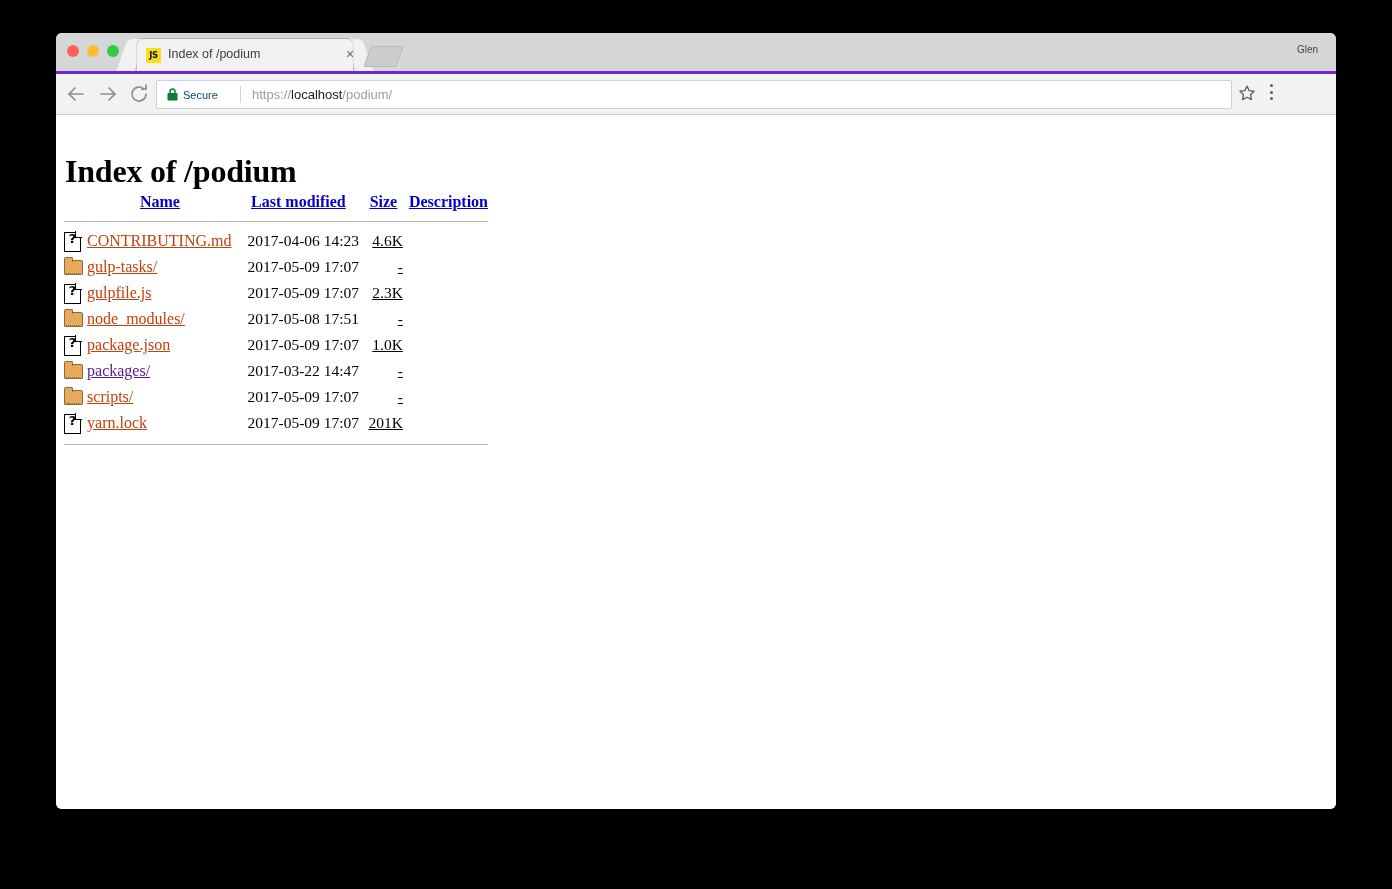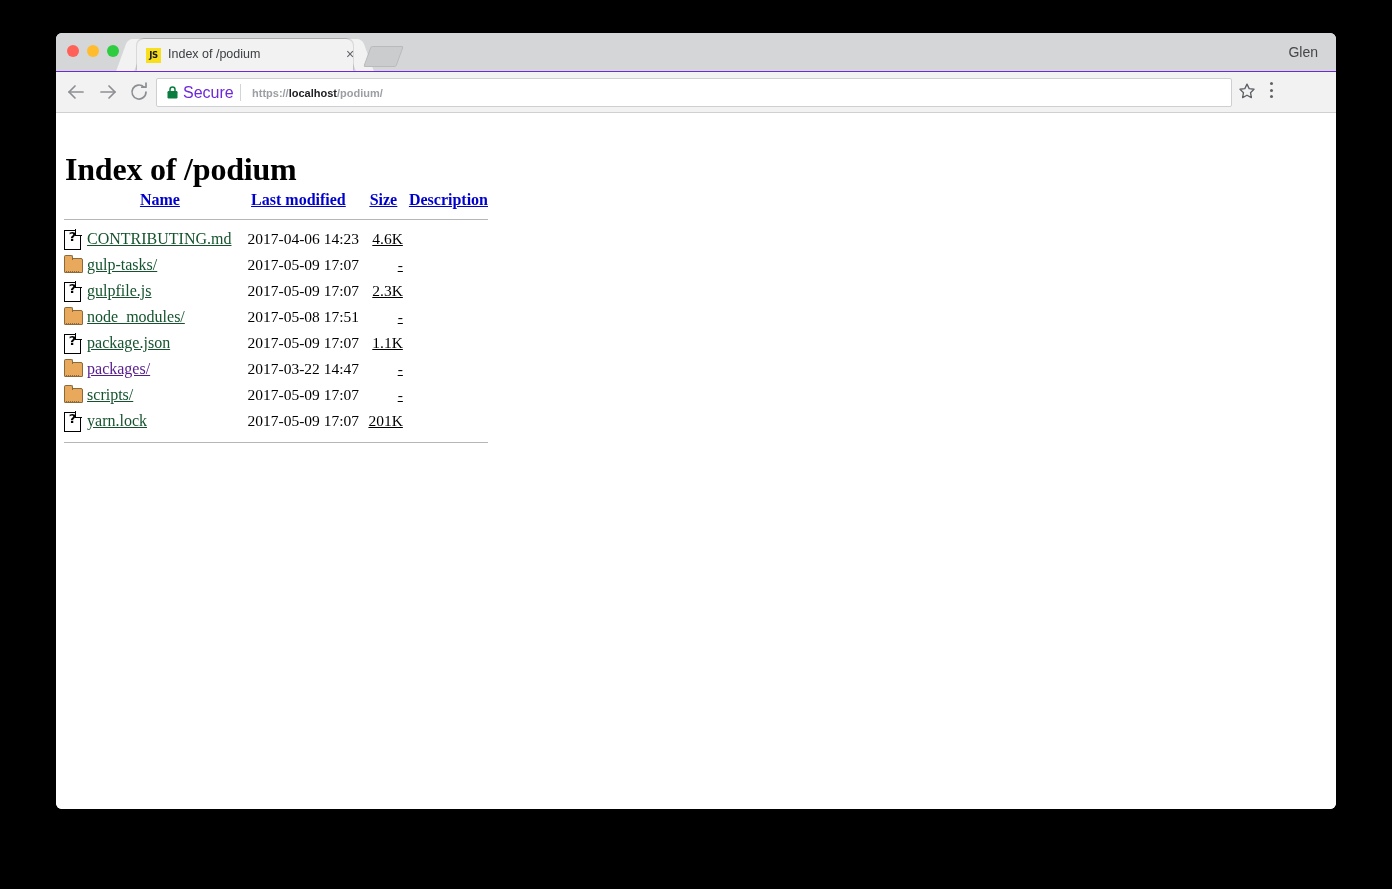--- a/index.html
+++ b/index.html
@@ -19,21 +19,21 @@
     border-radius: 6px;
     overflow: hidden;
     box-shadow: 0 0 0 1px rgba(0,0,0,0.25);
   }
 
   
   #tab-strip {
     position: relative;
     height: 38px;
     background: #d5d6d8;
-    border-bottom: 1px solid #6d28d9;
+    border-bottom: 3px solid #6d28d9;
   }
   #traffic-lights {
     position: absolute;
     left: 11px; top: 12px;
     display: flex; gap: 8px;
   }
   .light { width: 12px; height: 12px; border-radius: 50%; }
   .light.red    { background: #ff6159; }
   .light.amber  { background: #ffbd2e; }
   .light.green  { background: #2ecc41; }
@@ -80,21 +80,21 @@
   #new-tab-button {
     position: absolute; left: 311px; top: 13px;
     width: 31px; height: 19px;
     background: #cbcccd;
     border: 1px solid #b9babc;
     transform: skewX(-20deg);
     border-radius: 2px;
   }
   #profile-name {
     position: absolute; right: 18px; top: 11px;
-    font-size: 14px;
+    font-size: 10px;
     color: #444649;
   }
 
   
   #toolbar {
     position: relative;
     height: 40px;
     background: #f2f2f3;
     border-bottom: 1px solid #cfd0d2;
   }
@@ -115,32 +115,32 @@
     background: #ffffff;
     border: 1px solid #cdcfd1;
     border-radius: 2px;
   }
   #lock-icon {
     position: absolute; left: 10px; top: 7px;
     width: 11px; height: 13px;
   }
   #secure-label {
     position: absolute; left: 26px; top: 6px;
-    font-size: 16px; color: #6d28d9;
+    font-size: 11px; color: #0c4a6e;
     line-height: 16px;
   }
   #omnibox-divider {
     position: absolute; left: 83px; top: 5px;
     width: 1px; height: 17px;
     background: #d2d4d6;
   }
   #url-text {
     position: absolute; left: 95px; top: 6px;
-    font-size: 11px; color: #9b9fa3;
-    line-height: 16px; white-space: nowrap; font-weight: bold;
+    font-size: 13px; color: #9b9fa3;
+    line-height: 16px; white-space: nowrap;
   }
   #url-text .host { color: #202124; }
 
   #star-icon {
     position: absolute; left: 1182px; top: 10px;
     width: 18px; height: 18px;
   }
   #menu-icon {
     position: absolute; left: 1214px; top: 10px;
     width: 4px; height: 18px;
@@ -205,21 +205,21 @@
     height: 0;
     border: none;
     border-top: 1px solid #b6b6b6;
     margin: 4px 0 6px 0;
   }
   .rule-bottom { margin: 8px 0 0 0; }
 
   .listing-row td { height: 26px; }
 
   .entry-link {
-    color: #14532d;
+    color: #c2410c;
     text-decoration: underline;
   }
   .entry-link.visited { color: #551a8b; }
 
   .size-cell, .date-cell { font-size: 15.5px; }
 
   
   .icon-wrap { display: block; width: 20px; height: 22px; position: relative; }
 
   .ico-doc {
@@ -404,21 +404,21 @@
             </tr>
             <tr class="listing-row">
               <td class="col-icon">
                 <span class="icon-wrap">
                   <span class="ico-doc"></span>
                   <span class="ico-doc-fold"></span>
                 </span>
               </td>
               <td class="col-name"><a class="entry-link" href="#">package.json</a></td>
               <td class="col-date date-cell">2017-05-09 17:07</td>
-              <td class="col-size size-cell">1.1K</td>
+              <td class="col-size size-cell">1.0K</td>
               <td class="col-desc"></td>
             </tr>
             <tr class="listing-row">
               <td class="col-icon">
                 <span class="icon-wrap">
                   <span class="ico-folder"></span>
                 </span>
               </td>
               <td class="col-name"><a class="entry-link visited" href="#">packages/</a></td>
               <td class="col-date date-cell">2017-03-22 14:47</td>

